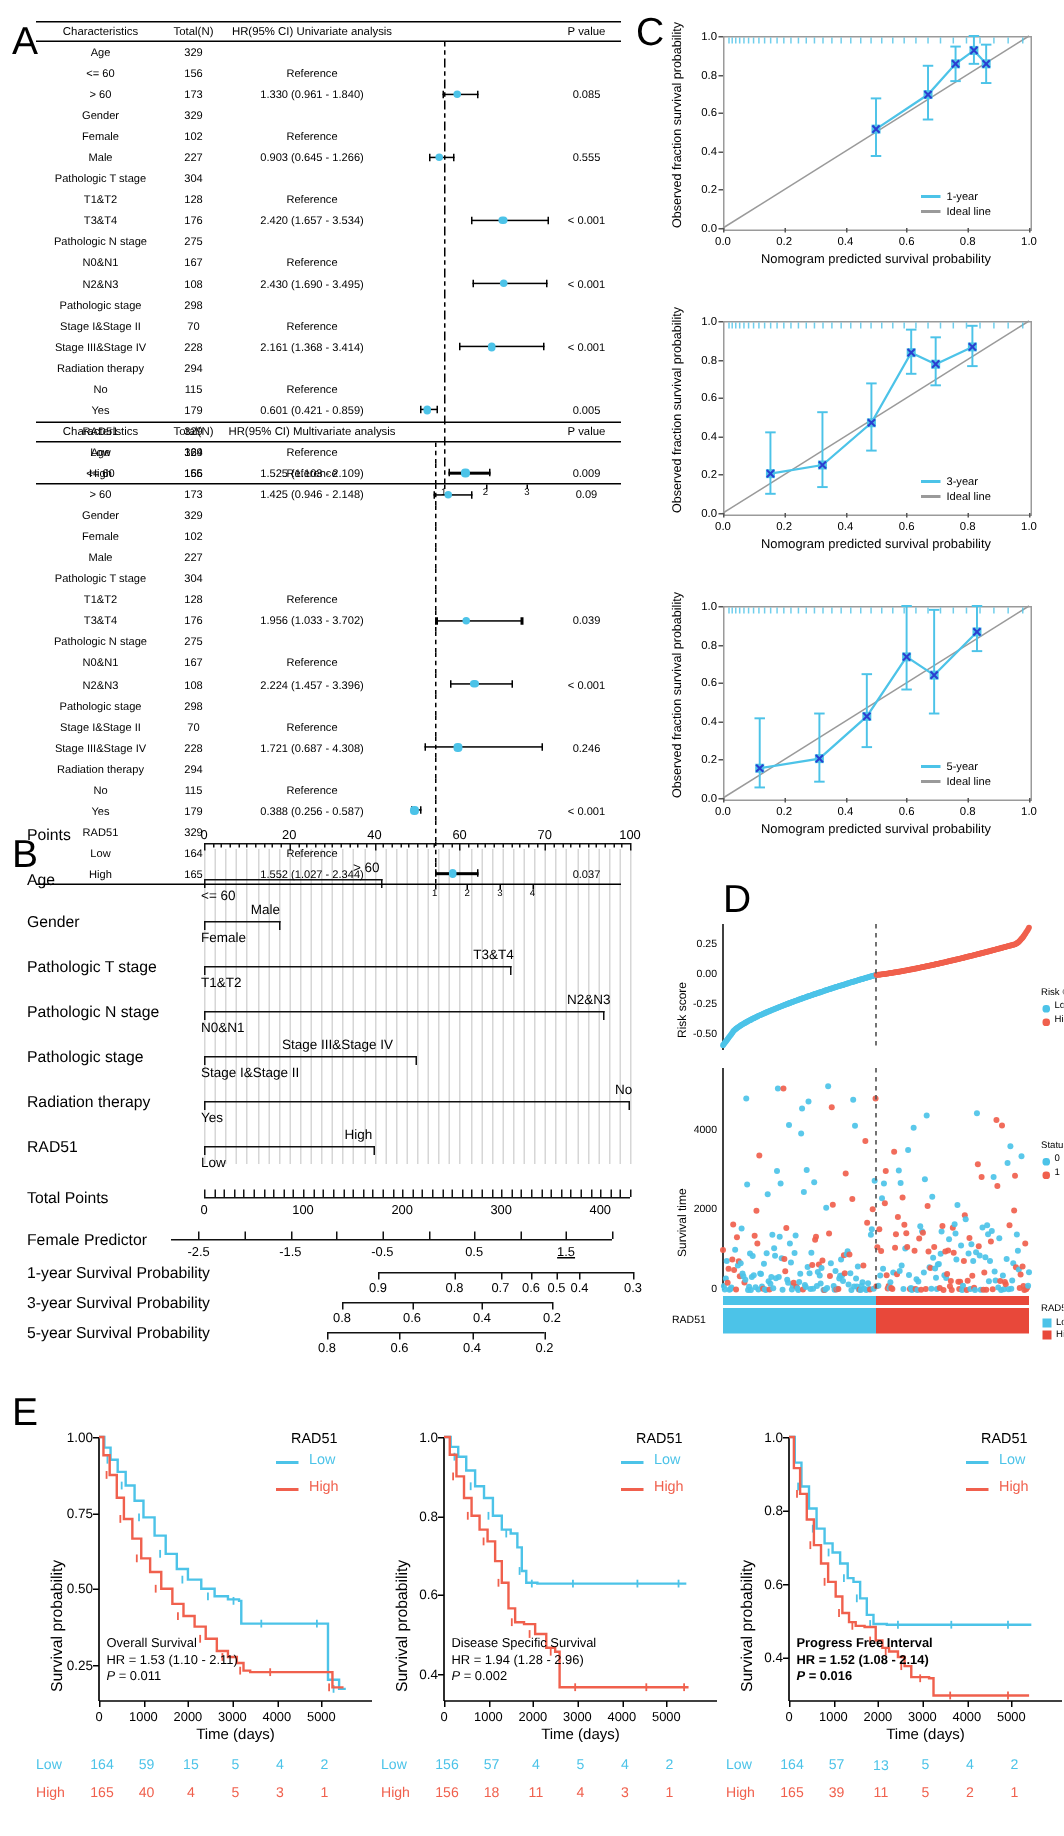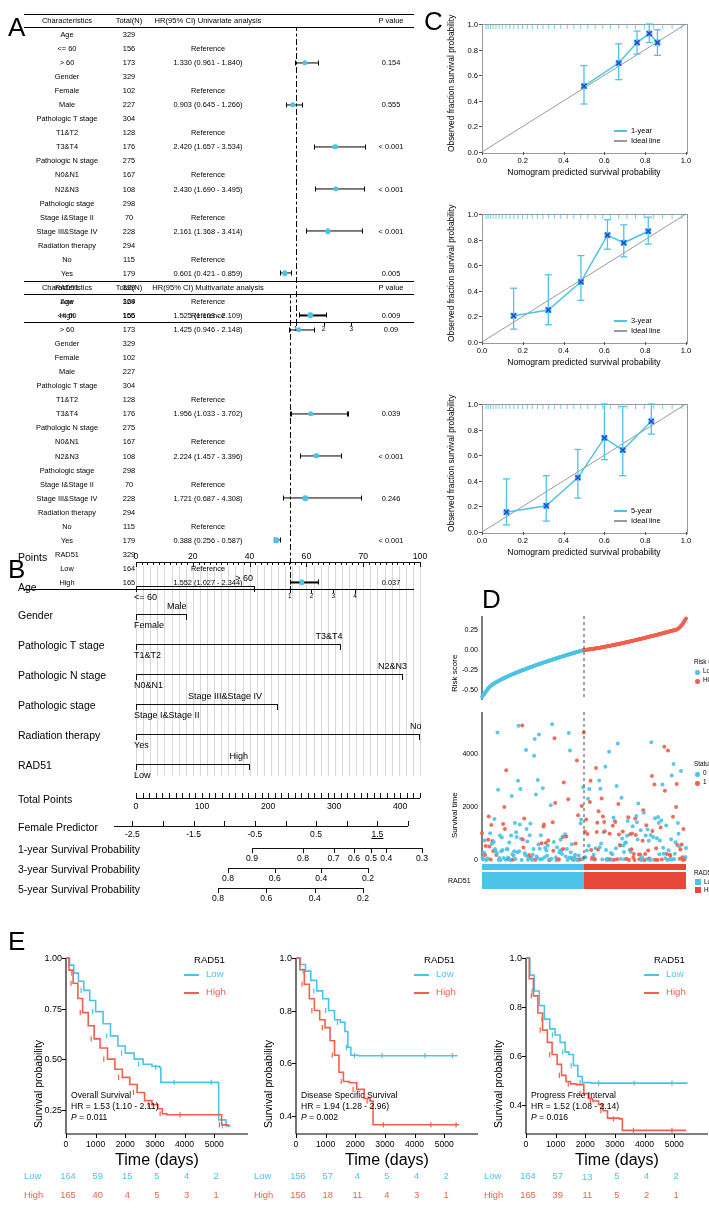--- a/index.html
+++ b/index.html
@@ -49,21 +49,21 @@
   .cal-legline{position:absolute;height:1.6px;width:13px;}
 
   
   .d-ylab{position:absolute;font-size:8px;transform:rotate(-90deg);transform-origin:left top;white-space:nowrap;}
   .d-tl{position:absolute;font-size:7px;white-space:nowrap;}
   .d-leg{position:absolute;font-size:6.4px;white-space:nowrap;}
 
   
   .km{position:absolute;}
   .km-ylab{position:absolute;font-size:10.5px;transform:rotate(-90deg);transform-origin:left top;white-space:nowrap;}
-  .km-xlab{position:absolute;font-size:16px;white-space:nowrap;text-align:center;}
+  .km-xlab{position:absolute;font-size:10px;white-space:nowrap;text-align:center;}
   .km-tl{position:absolute;font-size:8.6px;transform:translateX(-50%);white-space:nowrap;}
   .km-tlY{position:absolute;font-size:9px;transform:translateY(-50%);text-align:right;white-space:nowrap;}
   .km-ann{position:absolute;font-size:8.6px;white-space:nowrap;line-height:11.2px;}
   .km-legt{position:absolute;font-size:9.6px;white-space:nowrap;}
   .km-legline{position:absolute;height:2px;width:15px;}
   .risk-lab{position:absolute;font-size:9.4px;white-space:nowrap;}
   .risk-num{position:absolute;font-size:9.4px;white-space:nowrap;text-align:center;transform:translateX(-50%);}
   .axline{position:absolute;background:#000;}
 </style>
 </head>
@@ -116,21 +116,21 @@
           <td>1.330 (0.961 - 1.840)</td>
           <td class="c-plot">
             <div class="plotcell">
               <span class="vdash" style="left:27.78px;"></span>
               <span class="seg" style="left:26.69px;width:24.42px;"></span>
               <span class="cap" style="left:26.69px;"></span>
               <span class="cap" style="left:50.11px;"></span>
               <span class="dot" style="left:36.94px;"></span>
             </div>
           </td>
-          <td>0.154</td>
+          <td>0.085</td>
         </tr>
         <tr>
           <td>Gender</td>
           <td>329</td>
           <td></td>
           <td class="c-plot">
             <div class="plotcell">
               <span class="vdash" style="left:27.78px;"></span>
             </div>
           </td>
@@ -1797,21 +1797,21 @@
     <span class="km-tlY" style="left:12px;top:70.88888888888887px;width:28px;">0.8</span>
     <span class="axline" style="left:40px;top:22px;width:4px;height:1px;"></span>
     <span class="km-tlY" style="left:12px;top:22px;width:28px;">1.0</span>
     <span class="km-ylab" style="left:10px;top:192px;">Survival probability</span>
     <span class="km-xlab" style="left:44px;top:215px;width:182px;">Time (days)</span>
     <span class="km-legt" style="left:172px;top:18px;">RAD51</span>
     <span class="km-legline" style="left:162px;top:38px;background:#4cc3e8;"></span>
     <span class="km-legt" style="left:184px;top:32px;color:#4cc3e8;">Low</span>
     <span class="km-legline" style="left:162px;top:56px;background:#f0604d;"></span>
     <span class="km-legt" style="left:184px;top:50px;color:#f0604d;">High</span>
-    <div class="km-ann" style="left:49px;top:154px;"><span>Progress Free Interval</span><br><span>HR = 1.52 (1.08 -  2.14)</span><br><span><i>P</i> = 0.016</span></div>
+    <div class="km-ann" style="left:49px;top:154px;font-weight:bold;"><span>Progress Free Interval</span><br><span>HR = 1.52 (1.08 -  2.14)</span><br><span><i>P</i> = 0.016</span></div>
     <span class="risk-lab" style="left:2px;top:234px;color:#4cc3e8;">Low</span>
     <span class="risk-num" style="left:46px;top:234px;color:#4cc3e8;">164</span>
     <span class="risk-num" style="left:75.64285714285714px;top:234px;color:#4cc3e8;">57</span>
     <span class="risk-num" style="left:105.28571428571428px;top:235px;color:#4cc3e8;">13</span>
     <span class="risk-num" style="left:134.92857142857144px;top:234px;color:#4cc3e8;">5</span>
     <span class="risk-num" style="left:164.57142857142856px;top:234px;color:#4cc3e8;">4</span>
     <span class="risk-num" style="left:194.21428571428572px;top:234px;color:#4cc3e8;">2</span>
     <span class="risk-lab" style="left:2px;top:253px;color:#f0604d;">High</span>
     <span class="risk-num" style="left:46px;top:253px;color:#f0604d;">165</span>
     <span class="risk-num" style="left:75.64285714285714px;top:253px;color:#f0604d;">39</span>

